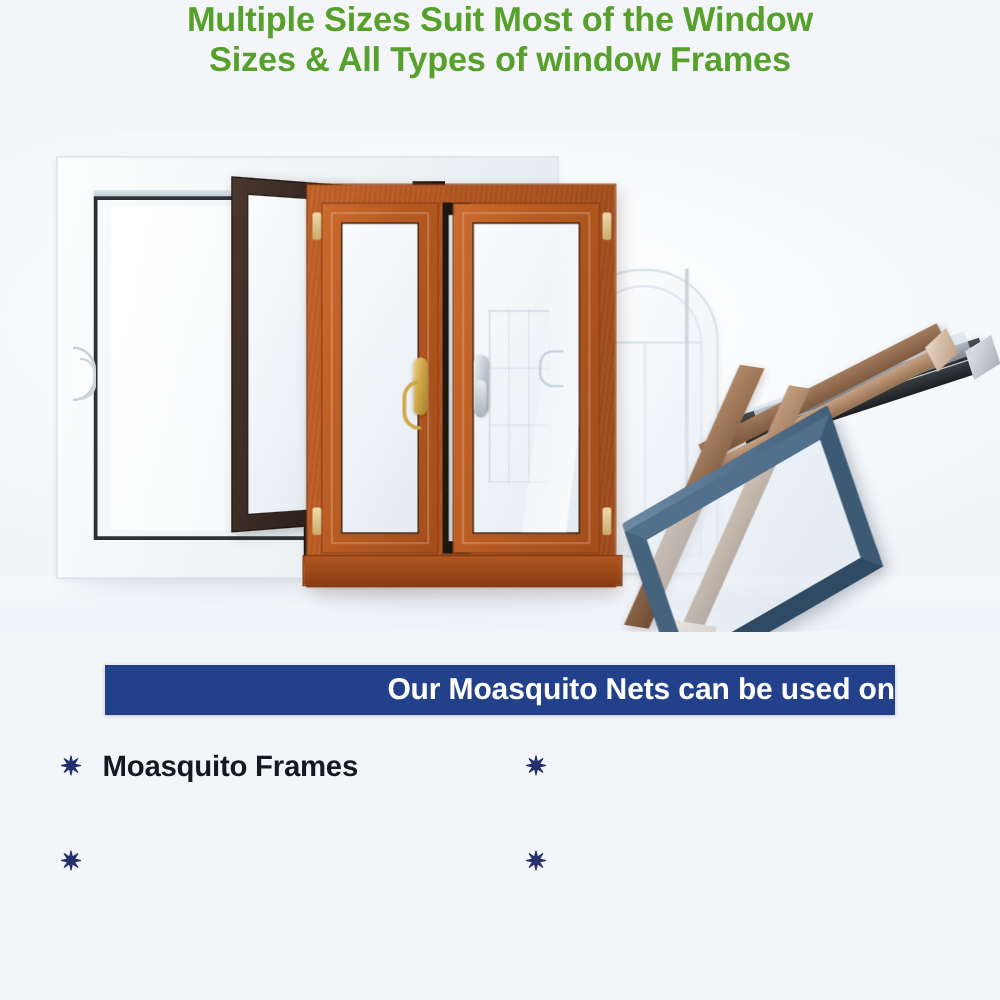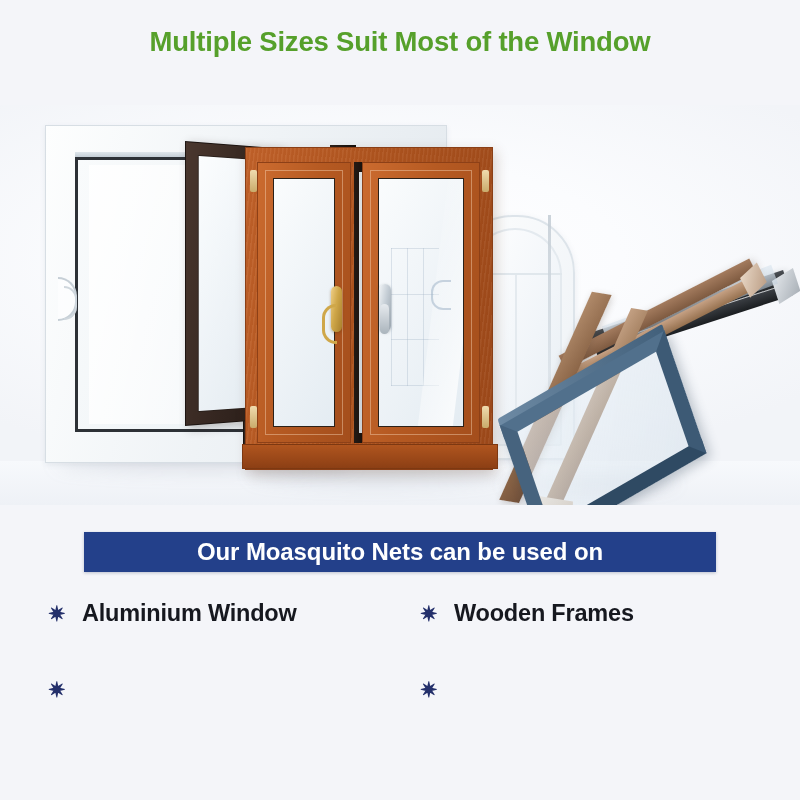--- a/index.html
+++ b/index.html
@@ -8,21 +8,20 @@
     background:#f4f5f9;
     font-family:"Liberation Sans", sans-serif;
     overflow:hidden;
     position:relative;
   }
 
   
   .heading {
     width:100%;
     text-align:center;
-    padding-top:26px;
     color:#56a02b;
     font-size:27.5px;
     font-weight:bold;
     line-height:1.18;
     letter-spacing:-0.2px;
   }
   .heading .line { display:block; white-space:nowrap; }
 
   
   .hero {
@@ -331,21 +330,21 @@
     background:linear-gradient(180deg,#c3ccd4,#dde4ea);
     opacity:.85;
   }
 
   
   .banner {
     position:absolute;
     left:84px; top:532px;
     width:632px; height:40px;
     background:#23408a;
-    display:flex; align-items:center; justify-content:center;
+    display:flex; align-items:center; justify-content:flex-end;
     box-shadow:0 1px 3px rgba(20,35,80,.25);
   }
   .banner span {
     color:#ffffff;
     font-size:24px;
     font-weight:bold;
     letter-spacing:-0.1px;
     white-space:nowrap;
   }
 
@@ -378,20 +377,21 @@
     font-weight:bold;
     letter-spacing:-0.2px;
     white-space:nowrap;
   }
 </style>
 </head>
 <body>
 
 <div class="heading">
   <span class="line">Multiple Sizes Suit Most of the Window</span>
+  <span class="line">Sizes &amp; All Types of window Frames</span>
 </div>
 
 <div class="hero">
   <div class="hero-bg"></div>
   <div class="floor"></div>
 
   <div class="shadow" style="left:55px;  top:348px; width:300px; height:18px;"></div>
   <div class="shadow" style="left:250px; top:358px; width:250px; height:20px;"></div>
   <div class="shadow" style="left:500px; top:372px; width:180px; height:14px; opacity:.6;"></div>
 
@@ -481,26 +481,25 @@
 </div>
 
 <div class="banner">
   <span>Our Moasquito Nets can be used on</span>
 </div>
 
 <div class="features">
 
   <div class="feat">
     <span class="bullet">✷</span>
-    <span class="feat-label">Aluminium Window</span>
+    <span class="feat-label">Moasquito Frames</span>
   </div>
 
   <div class="feat col2">
     <span class="bullet">✷</span>
-    <span class="feat-label">Wooden Frames</span>
   </div>
 
   <div class="feat">
     <span class="bullet">✷</span>
   </div>
 
   <div class="feat col2">
     <span class="bullet">✷</span>
   </div>
 

